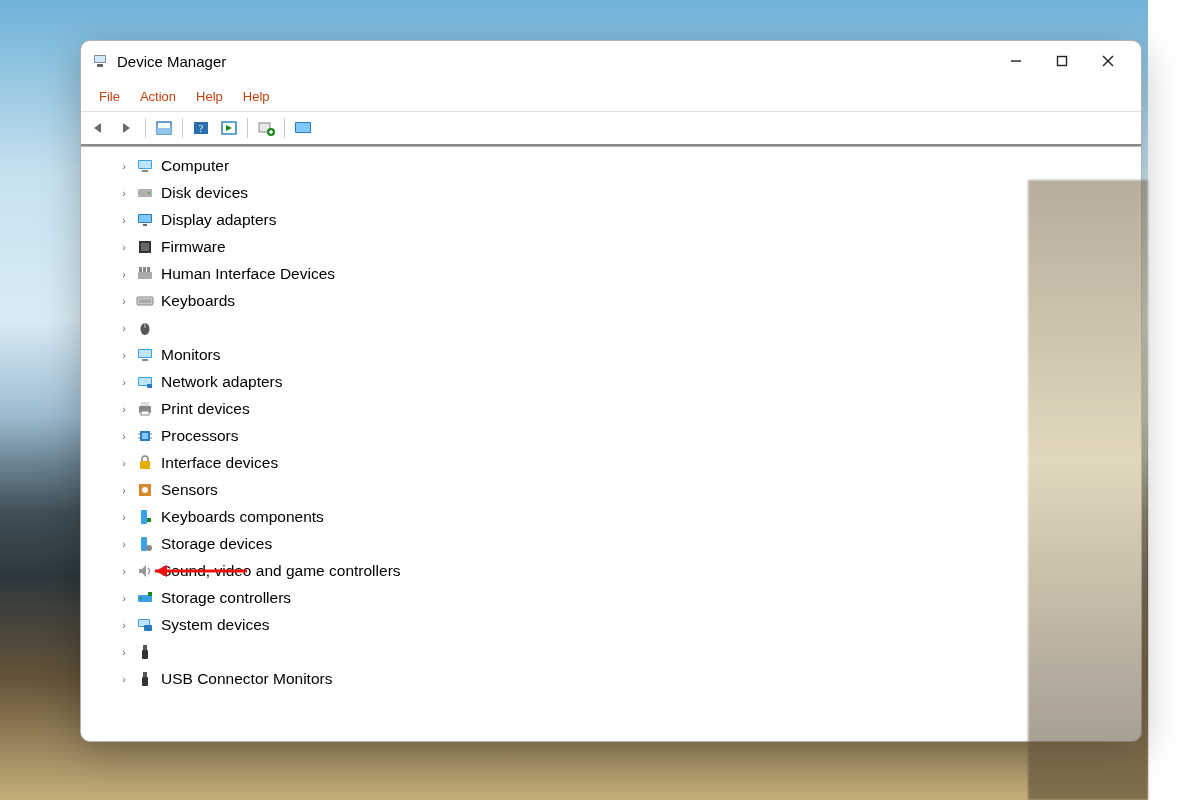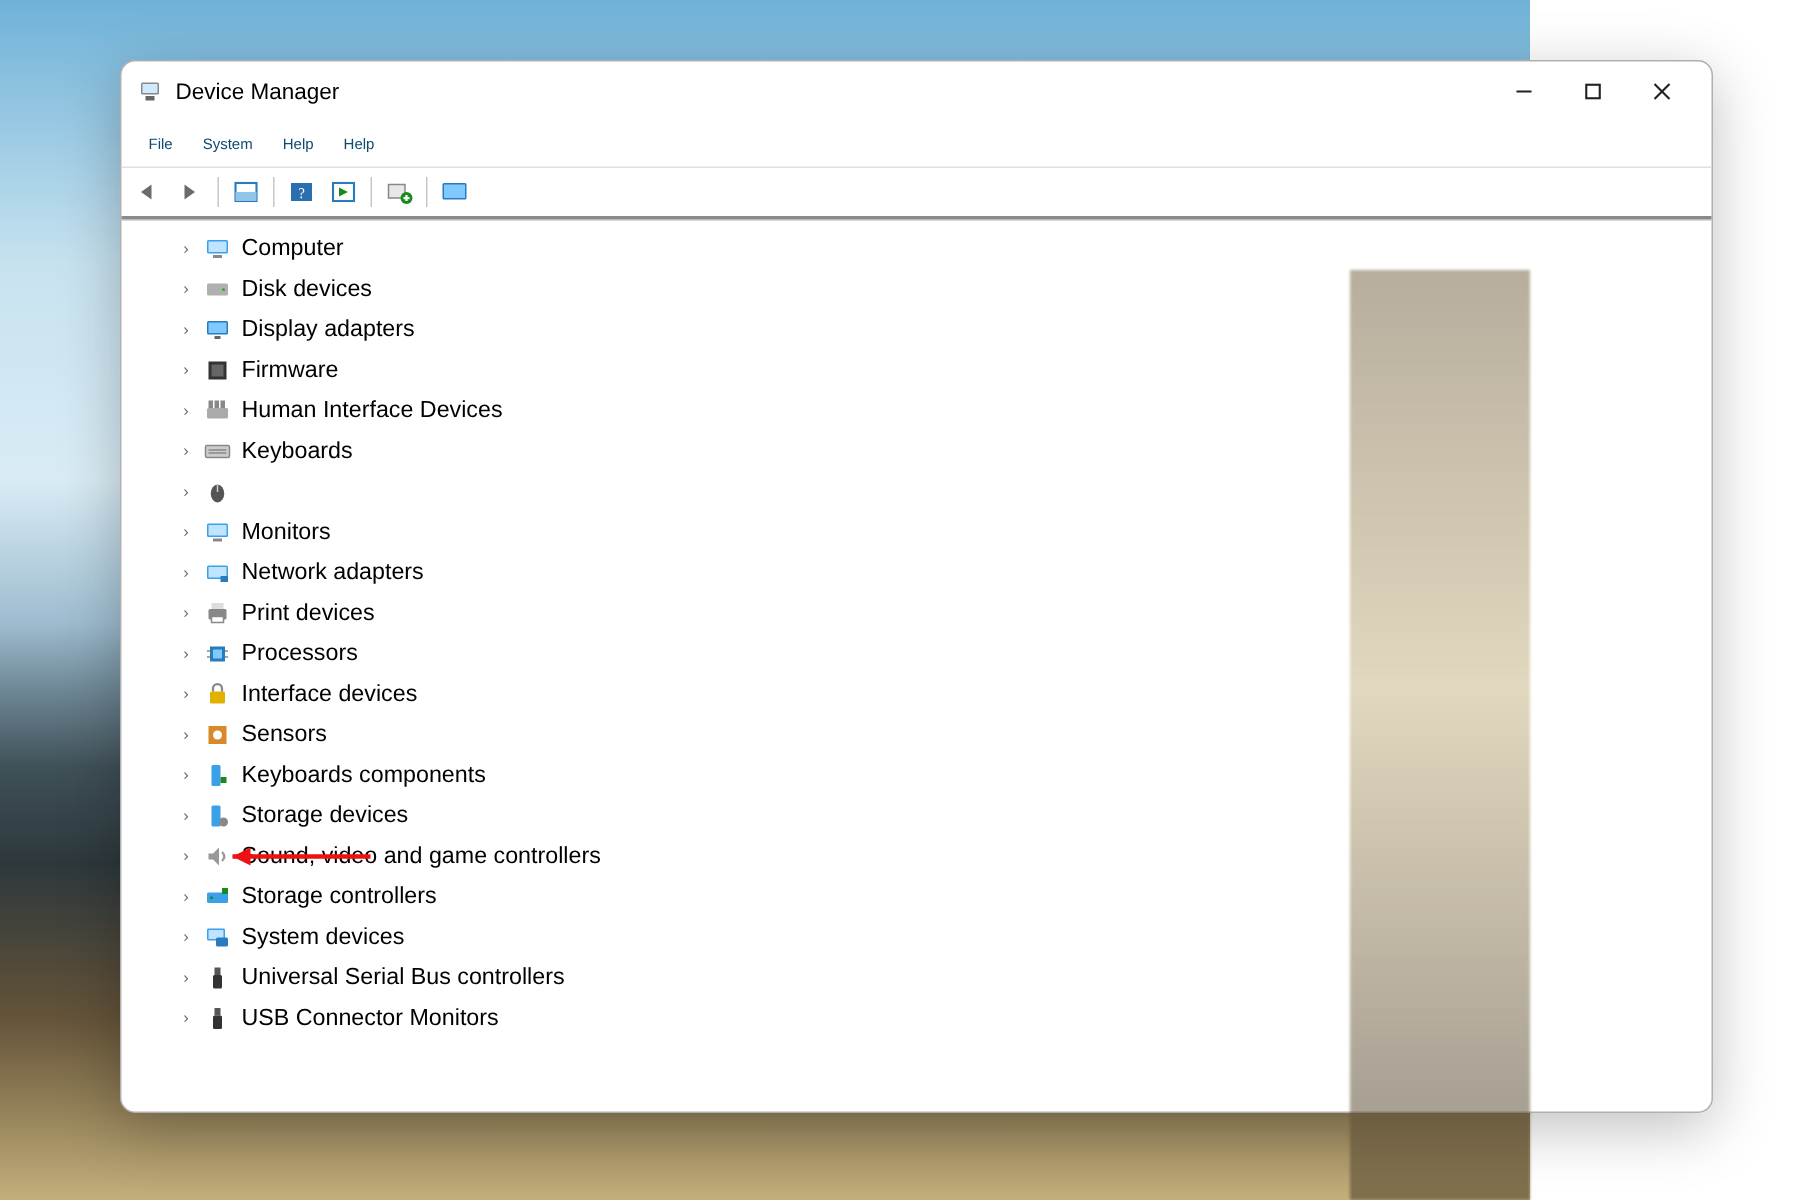--- a/index.html
+++ b/index.html
@@ -6,21 +6,21 @@
     margin: 0;
     padding: 0;
     width: 1200px;
     height: 800px;
     overflow: hidden;
     font-family: "Segoe UI", Tahoma, sans-serif;
     font-size: 14px;
   }
   
   .desktop {
-    width: 1020px;
+    width: 1148px;
     height: 800px;
     background:
       linear-gradient(180deg,#6fb2d8 0%, #c7e2ef 22%, #d9ecf5 40%, #9dbccf 52%, #6b8391 58%, #3f5057 64%, #2d383c 72%, #655439 85%, #c3af7a 100%);
     position: relative;
   }
   
   .desktop::after{
     content:"";
     position:absolute;
     right:0;top:180px;
@@ -76,22 +76,22 @@
 
   .menubar {
     height: 30px;
     display: flex;
     align-items: center;
     padding: 0 8px;
     border-bottom: 1px solid #e0e0e0;
   }
   .menu-item {
     padding: 4px 10px;
-    font-size: 10px;
-    color: #0c4a6e;
+    font-size: 13px;
+    color: #c2410c;
   }
 
   .toolbar {
     height: 32px;
     display: flex;
     align-items: center;
     padding: 0 6px;
     gap: 4px;
     border-bottom: 2px solid #8a8a8a;
     position:relative;
@@ -193,21 +193,21 @@
           <svg width="12" height="12">
               <line x1="1" y1="1" x2="11" y2="11" stroke="#222" stroke-width="1.4"></line>
               <line x1="11" y1="1" x2="1" y2="11" stroke="#222" stroke-width="1.4"></line>
             </svg>
         </div>
       </div>
     </div>
 
     <div class="menubar">
       <div class="menu-item">File</div>
-      <div class="menu-item">System</div>
+      <div class="menu-item">Action</div>
       <div class="menu-item">Help</div>
       <div class="menu-item">Help</div>
     </div>
 
     <div class="toolbar">
       <div class="tb-btn">
         <svg width="18" height="14">
             <path d="M11 2 L4 7 L11 12 Z" fill="#6b6b6b"></path>
           </svg>
       </div>
@@ -455,21 +455,20 @@
           <span class="dev-label">System devices</span>
         </div>
         <div class="tree-row">
           <span class="expander">›</span>
           <span class="dev-icon">
             <svg width="18" height="18" viewBox="0 0 18 18">
               <rect x="7" y="2" width="4" height="5" fill="#555"></rect>
               <rect x="6" y="7" width="6" height="9" rx="1" fill="#333"></rect>
             </svg>
           </span>
-          <span class="dev-label">Universal Serial Bus controllers</span>
         </div>
         <div class="tree-row">
           <span class="expander">›</span>
           <span class="dev-icon">
             <svg width="18" height="18" viewBox="0 0 18 18">
               <rect x="7" y="2" width="4" height="5" fill="#555"></rect>
               <rect x="6" y="7" width="6" height="9" rx="1" fill="#333"></rect>
             </svg>
           </span>
           <span class="dev-label">USB Connector Monitors</span>

